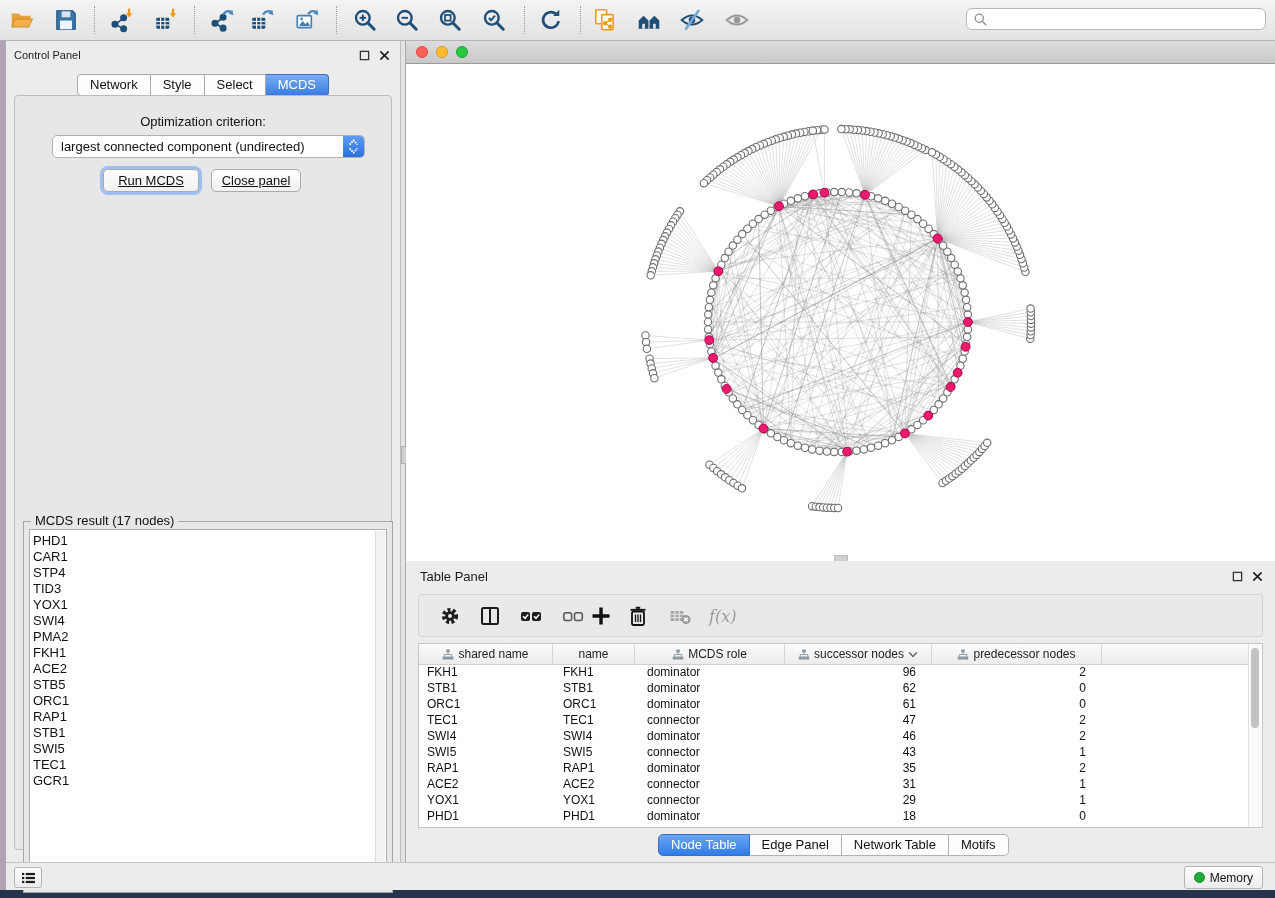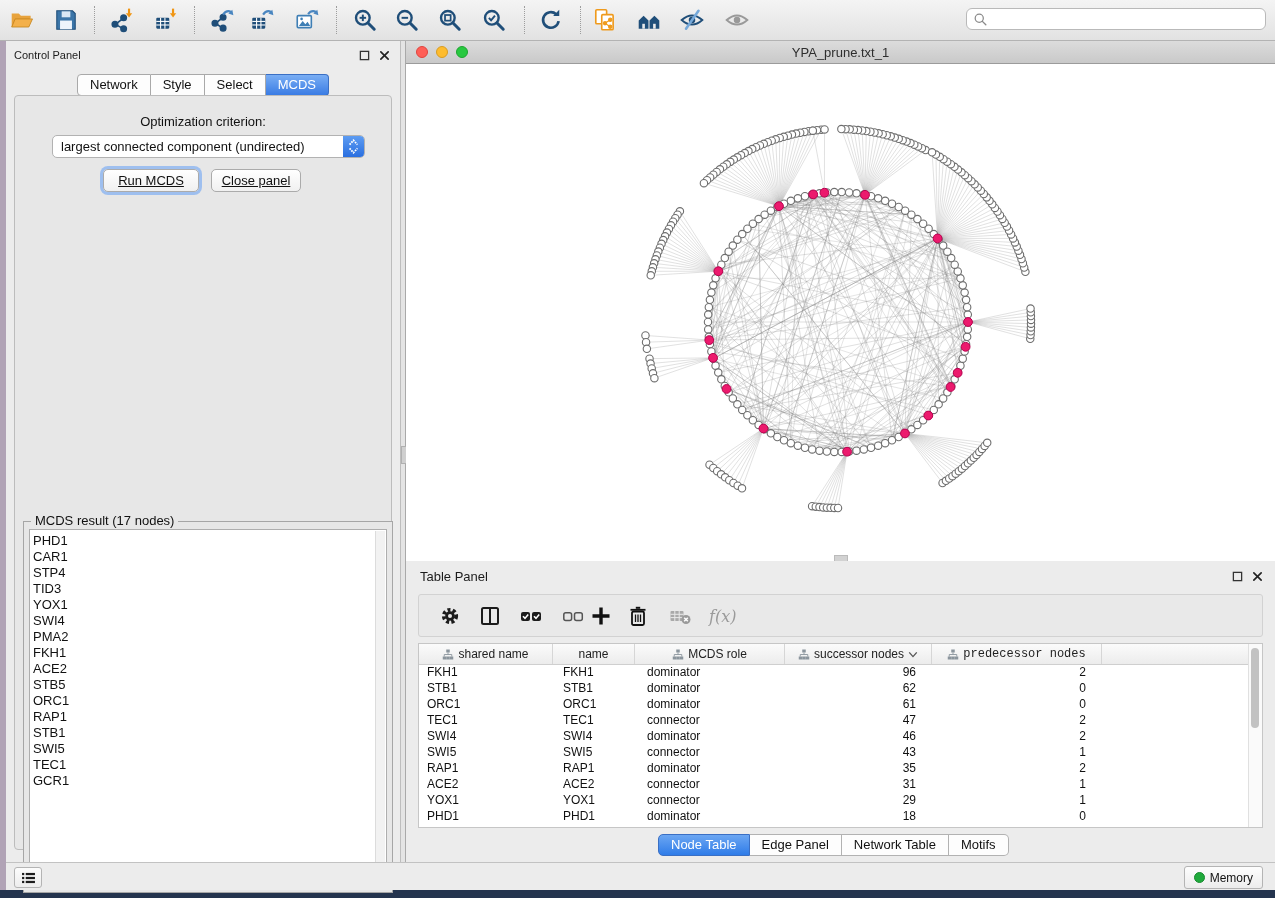--- a/index.html
+++ b/index.html
@@ -294,21 +294,20 @@
 
 <div class="abs vsplit">
     <div class="vhandle"></div>
   </div>
 
 <div class="abs netwin">
   <div class="net-title">
     <span class="tl red"></span>
     <span class="tl yellow"></span>
     <span class="tl green"></span>
-    <span class="title">YPA_prune.txt_1</span>
   </div>
   <div class="net-canvas">
     <svg width="869" height="497" viewBox="0 0 869 497">
         <g>
           <line x1="372.9812350338589" y1="142.16915185551215" x2="561.7879835103977" y2="250.57845458784016" stroke="#808080" stroke-opacity="0.35" stroke-width="0.7"></line>
           <line x1="372.9812350338589" y1="142.16915185551215" x2="554.4397672731382" y2="214.3135788819941" stroke="#808080" stroke-opacity="0.35" stroke-width="0.7"></line>
           <line x1="372.9812350338589" y1="142.16915185551215" x2="560.0959986602" y2="280.16788504224115" stroke="#808080" stroke-opacity="0.35" stroke-width="0.7"></line>
           <line x1="372.9812350338589" y1="142.16915185551215" x2="384.83499830441673" y2="379.1423237974888" stroke="#808080" stroke-opacity="0.35" stroke-width="0.7"></line>
           <line x1="372.9812350338589" y1="142.16915185551215" x2="302.8473744046885" y2="272.8188832857703" stroke="#808080" stroke-opacity="0.35" stroke-width="0.7"></line>
           <line x1="372.9812350338589" y1="142.16915185551215" x2="326.82779073125687" y2="181.58791720197848" stroke="#808080" stroke-opacity="0.35" stroke-width="0.7"></line>
@@ -1141,21 +1140,21 @@
               <rect x="15.5" y="15" width="7" height="6" fill="#8b959d"></rect>
             </svg>
           </span>
           <span>successor nodes</span>
           <span>
             <svg width="10" height="7" viewBox="0 0 12 8">
               <path d="M1.5 1.5 L6 6.5 L10.5 1.5" fill="none" stroke="#555" stroke-width="1.6"></path>
             </svg>
           </span>
         </div>
-        <div class="hcell" style="width: 170px; font-family: Liberation Mono, monospace;">
+        <div class="hcell" style="width: 170px;">
           <span>
             <svg width="12" height="11" viewBox="0 0 24 22">
               <rect x="8.5" y="1" width="7" height="6" fill="#8b959d"></rect>
               <path d="M12 7 v4 M4.5 15 v-4 h15 v4" fill="none" stroke="#8b959d" stroke-width="1.8"></path>
               <rect x="1.5" y="15" width="7" height="6" fill="#8b959d"></rect>
               <rect x="8.5" y="15" width="7" height="6" fill="#8b959d"></rect>
               <rect x="15.5" y="15" width="7" height="6" fill="#8b959d"></rect>
             </svg>
           </span>
           <span>predecessor nodes</span>

